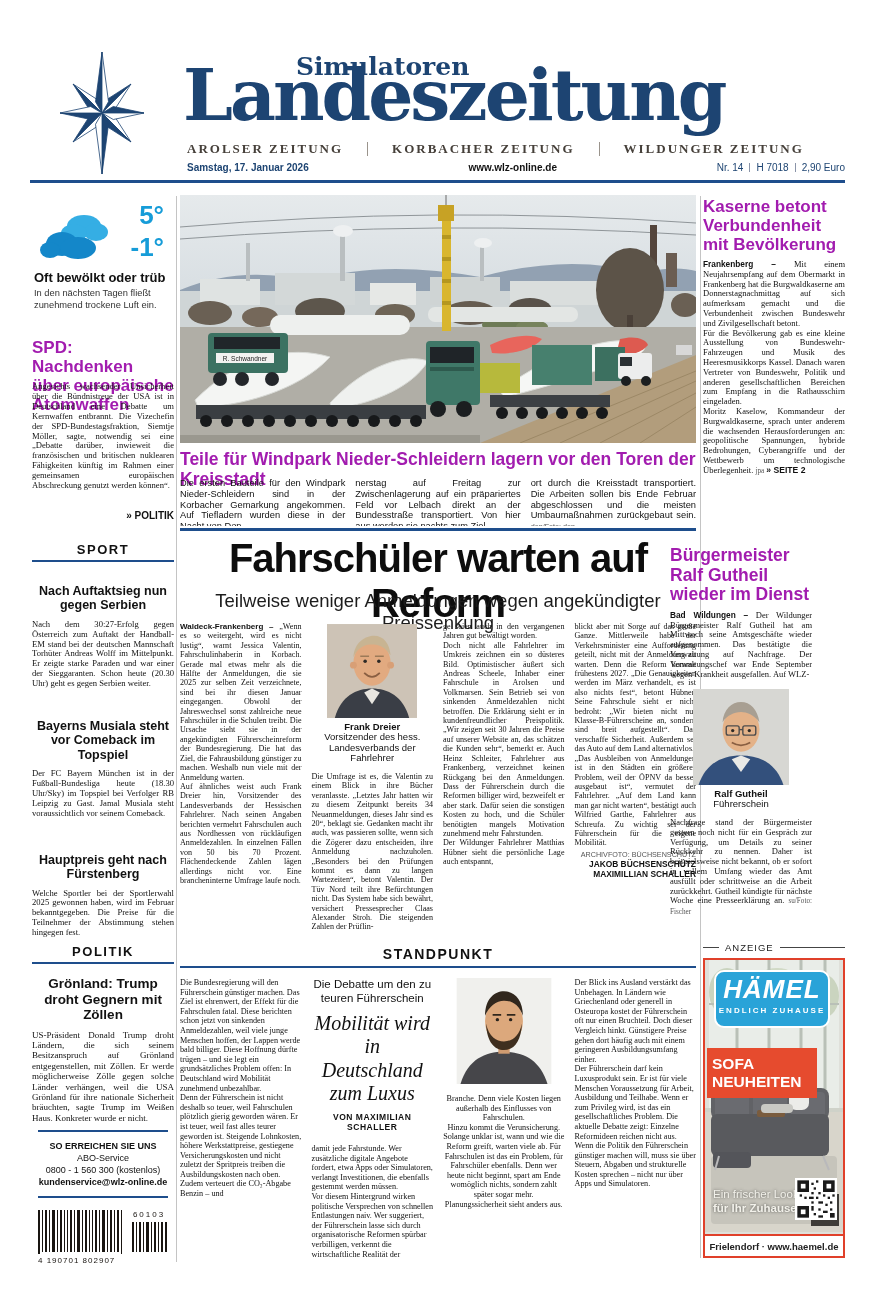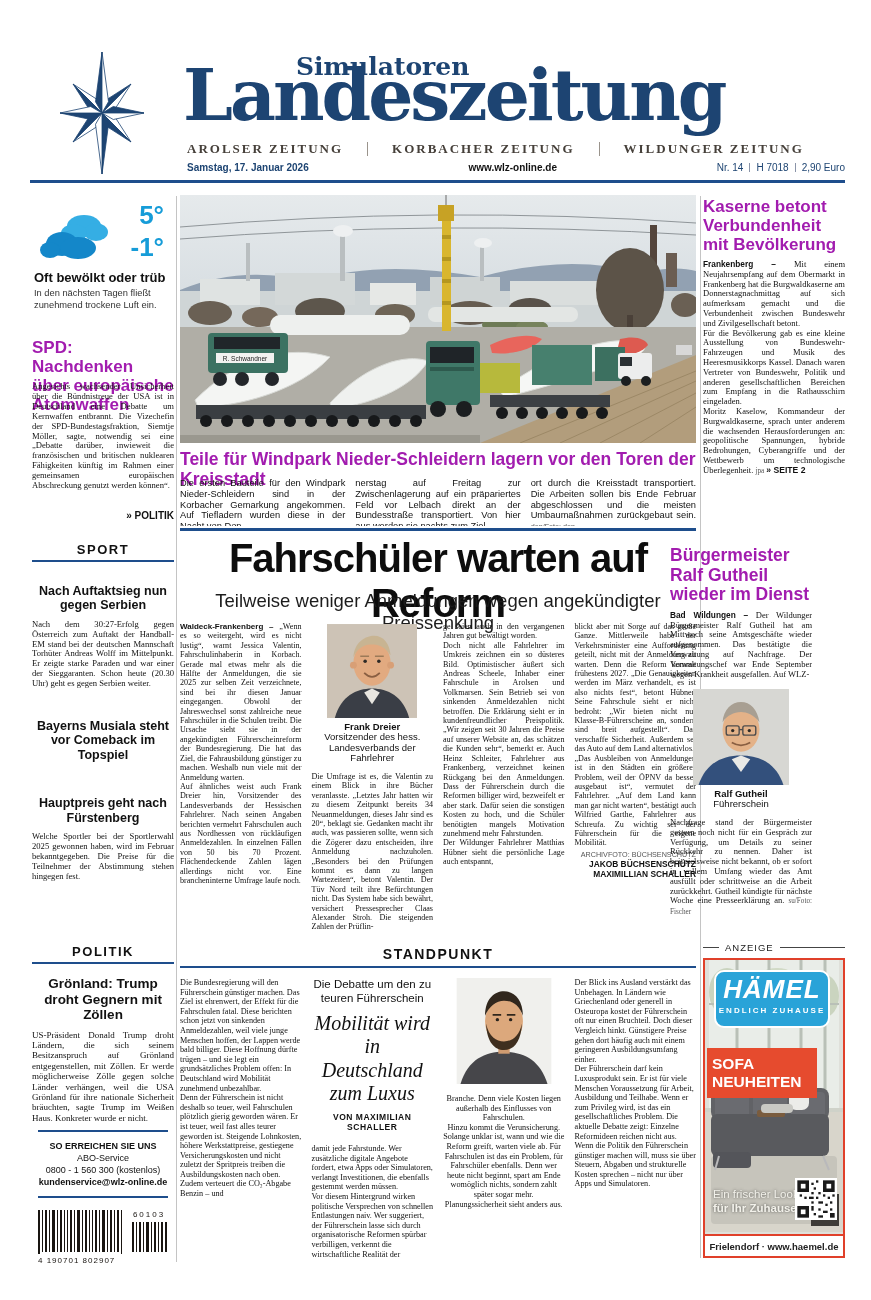--- a/index.html
+++ b/index.html
@@ -227,20 +227,21 @@
 
   <div class="abs" style="left:32px;top:542px;width:142px;">
     <div class="kicker-head">SPORT</div>
     <div class="rule" style="height:2px;margin-top:3px;"></div>
     <div>
       <div class="sport-title">Nach Auftaktsieg nun gegen Serbien</div>
       <div class="sport-body">Nach dem 30:27-Erfolg gegen Österreich zum Auftakt der Handball-EM stand bei der deutschen Mannschaft Torhüter Andreas Wolff im Mittelpunkt. Er zeigte starke Paraden und war einer der Sieggaranten. Schon heute (20.30 Uhr) geht es gegen Serbien weiter.</div>
     </div>
     <div>
       <div class="sport-title" style="margin-top:30px">Bayerns Musiala steht vor Comeback im Topspiel</div>
+      <div class="sport-body">Der FC Bayern München ist in der Fußball-Bundesliga heute (18.30 Uhr/Sky) im Topspiel bei Verfolger RB Leipzig zu Gast. Jamal Musiala steht voraussichtlich vor seinem Comeback.</div>
     </div>
     <div>
       <div class="sport-title" style="margin-top:34px">Hauptpreis geht nach Fürstenberg</div>
       <div class="sport-body">Welche Sportler bei der Sportlerwahl 2025 gewonnen haben, wird im Februar bekanntgegeben. Die Preise für die Teilnehmer der Abstimmung stehen hingegen fest.</div>
     </div>
   </div>
 
   <div class="abs centered" style="left:180px;top:536px;width:516px;font-weight:bold;font-size:40px;letter-spacing:-1px;color:#0d0d0d;">Fahrschüler warten auf Reform</div>
   <div class="abs centered" style="left:180px;top:590px;width:516px;font-size:18.5px;color:#1c1c1c;">Teilweise weniger Anmeldungen wegen angekündigter Preissenkung</div>
 

